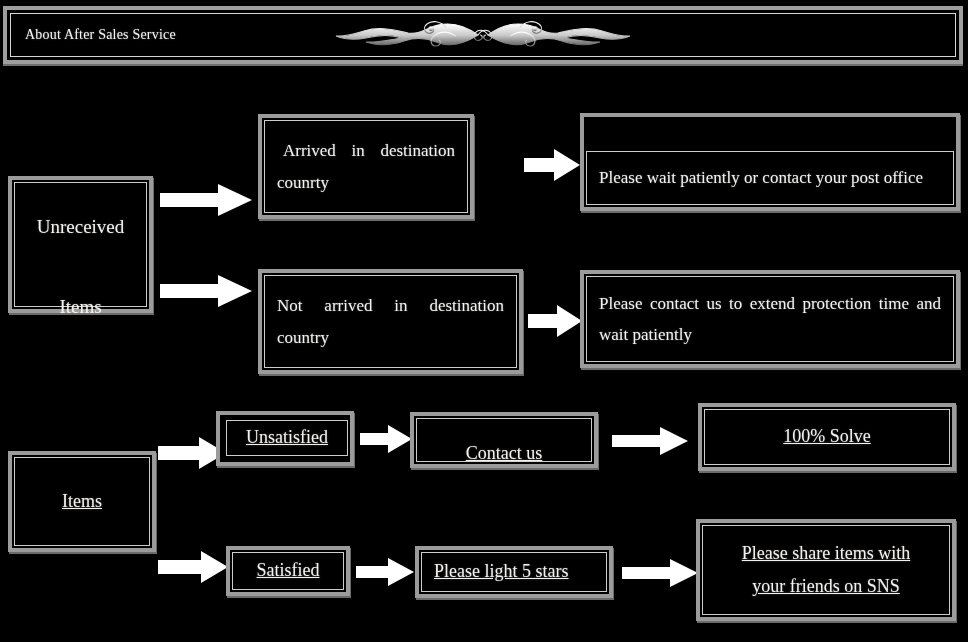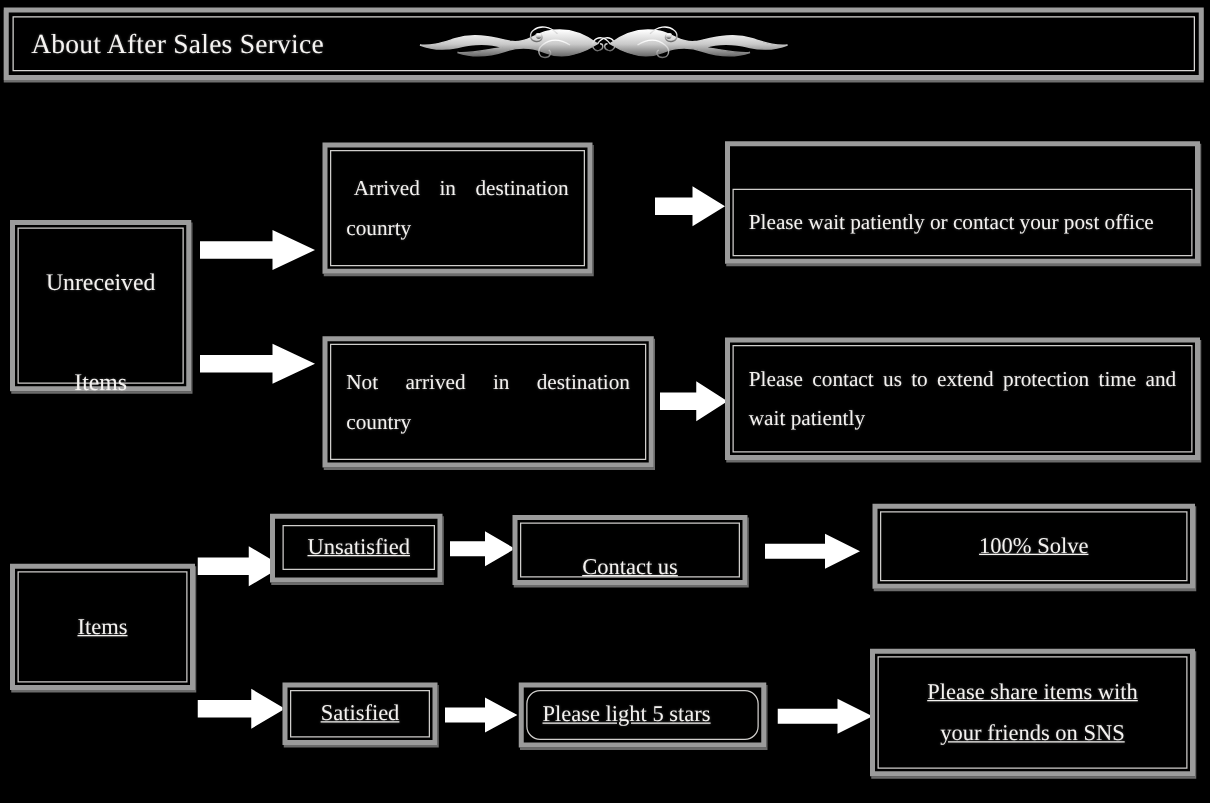--- a/index.html
+++ b/index.html
@@ -35,21 +35,21 @@
     right: 3px;
     bottom: 3px;
     border: 1px solid #d8d6d4;
     background: #000000;
     display: flex;
     align-items: center;
   }
   .header-title {
     position: absolute;
     left: 14px;
-    font-size: 22px;
+    font-size: 14px;
     letter-spacing: 0.2px;
     color: #f6f4f2;
     text-shadow: 0 0 2px rgba(255,255,255,0.35);
     white-space: nowrap;
   }
   .header-brand {
     position: absolute;
     right: 20px;
     font-size: 22px;
     color: #f6f4f2;
@@ -248,21 +248,21 @@
   </div>
 </div>
 
 <div class="arrow" style="left:356px; top:557px; width:58px; height:30px;">
   <svg viewBox="0 0 58 30" xmlns="http://www.w3.org/2000/svg" aria-hidden="true">
     <polygon points="0,9 32,9 32,1 58,15 32,29 32,21 0,21" fill="#ffffff"></polygon>
   </svg>
 </div>
 
 <div class="node" style="left:415px; top:546px; width:198px; height:52px;">
-  <div class="node-inner" style="padding:0 12px;border-radius:11px;">
+  <div class="node-inner" style="padding:0 12px;">
     <div class="node-text t-left fs-18" style="line-height:1.2;">Please light 5 stars</div>
   </div>
 </div>
 
 <div class="arrow" style="left:622px; top:558px; width:76px; height:30px;">
   <svg viewBox="0 0 76 30" xmlns="http://www.w3.org/2000/svg" aria-hidden="true">
     <polygon points="0,9 48,9 48,1 76,15 48,29 48,21 0,21" fill="#ffffff"></polygon>
   </svg>
 </div>
 

